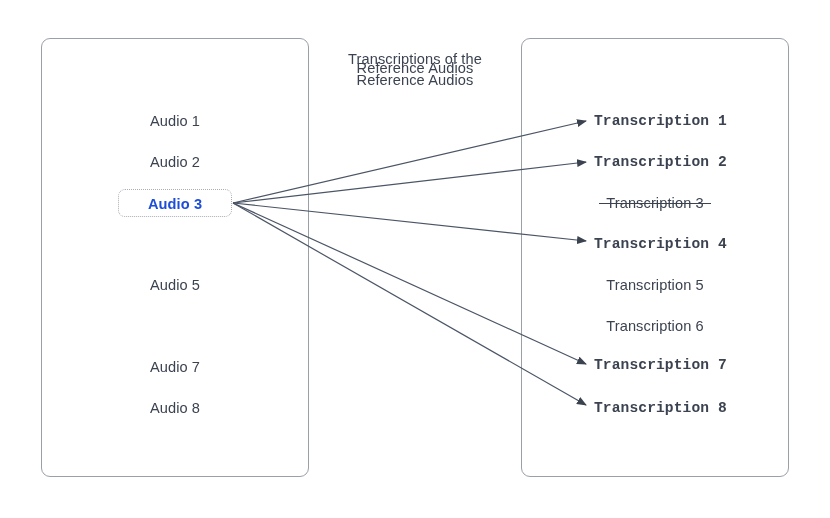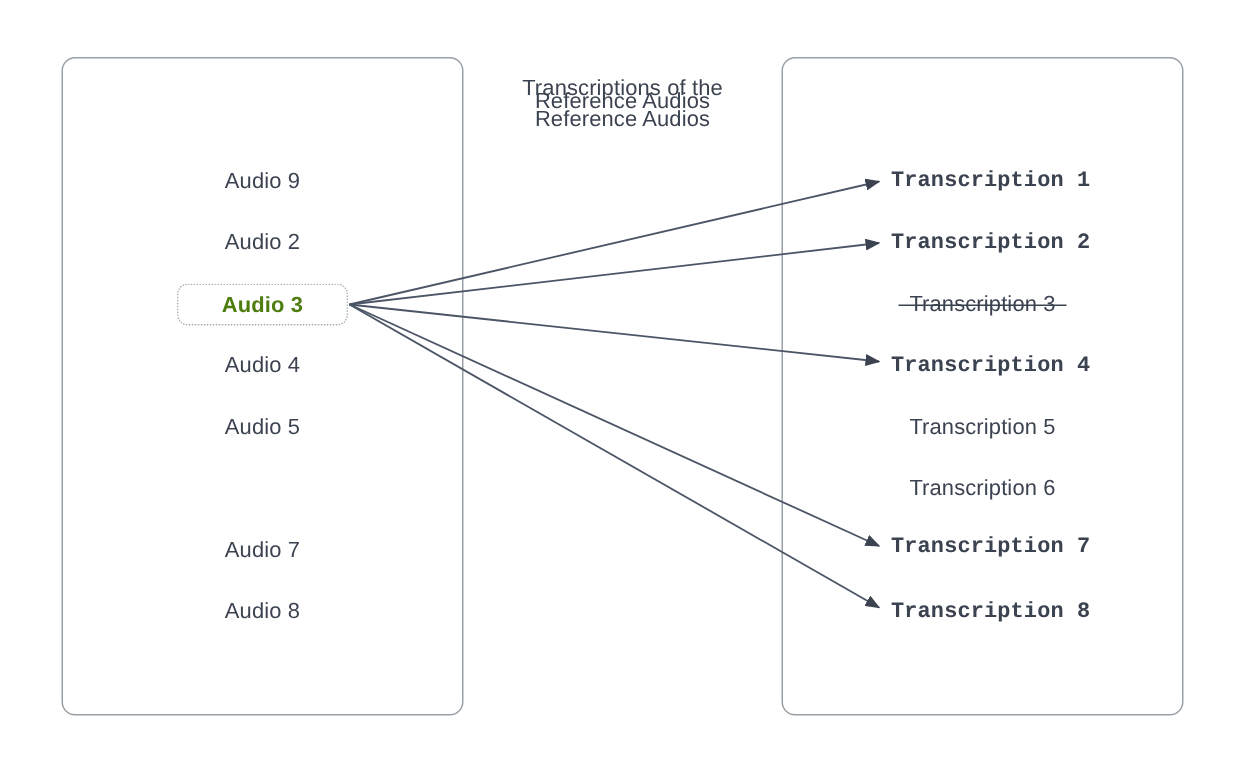--- a/index.html
+++ b/index.html
@@ -111,47 +111,46 @@
   }
   #selected-label {
     position: absolute;
     left: 118px;
     top: 195px;
     width: 114px;
     text-align: center;
     font-size: 14.6px;
     line-height: 18px;
     font-weight: bold;
-    color: #4d7c0f;
+    color: #1d4ed8;
     letter-spacing: 0.1px;
   }
   svg.edges {
     position: absolute;
     left: 0;
     top: 0;
     width: 830px;
     height: 518px;
     pointer-events: none;
   }
 </style>
 </head>
 <body>
 
 <div id="canvas">
 
   <div class="panel" id="panel-left"></div>
   <div class="panel-title" id="title-left">Reference Audios</div>
 
-  <div class="item item-left" style="top:112px">Audio 9</div>
+  <div class="item item-left" style="top:112px">Audio 1</div>
   <div class="item item-left" style="top:153px">Audio 2</div>
 
   <div id="selected-box"></div>
   <div id="selected-label">Audio 3</div>
 
-  <div class="item item-left" style="top:235px">Audio 4</div>
   <div class="item item-left" style="top:276px">Audio 5</div>
   <div class="item item-left" style="top:358px">Audio 7</div>
   <div class="item item-left" style="top:399px">Audio 8</div>
 
   <div class="panel" id="panel-right"></div>
   <div class="panel-title" id="title-right">
     <div>Transcriptions of the</div>
     <div>Reference Audios</div>
   </div>
 

